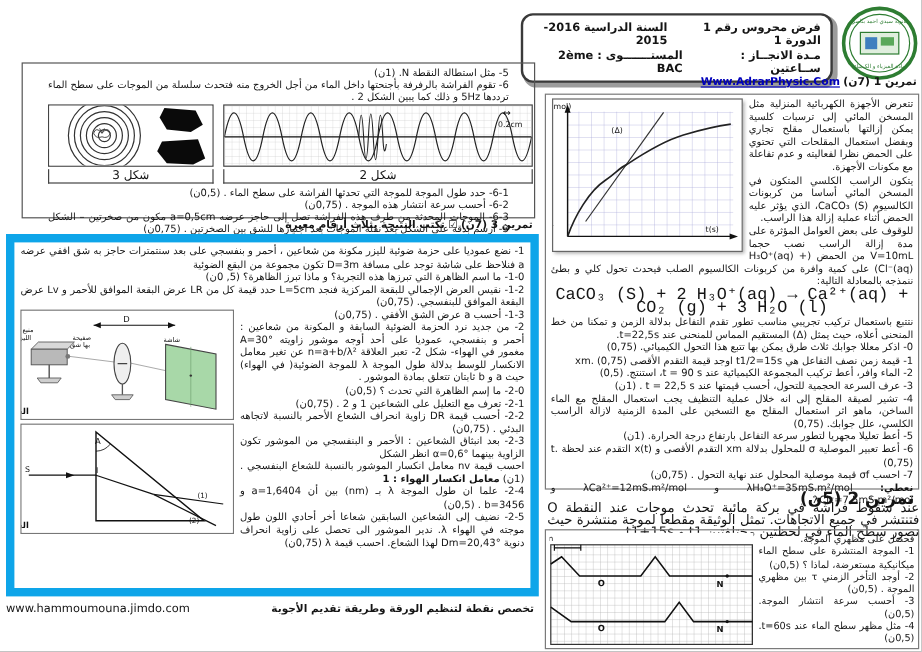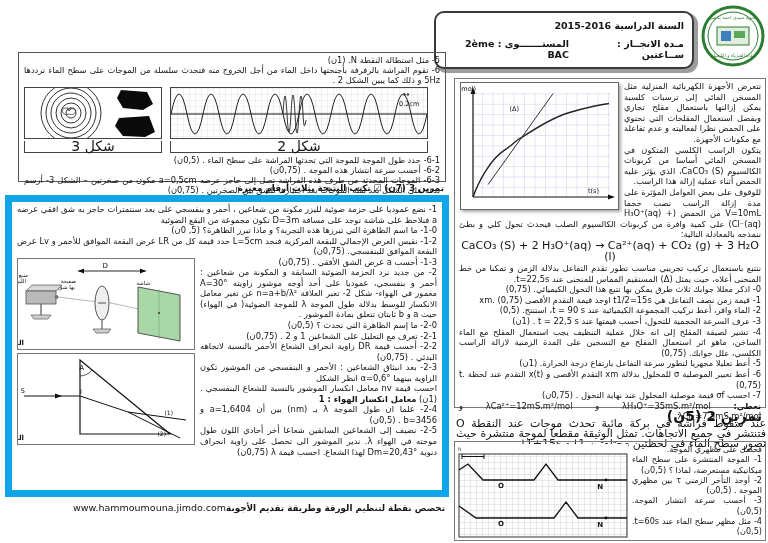--- a/index.html
+++ b/index.html
@@ -13,42 +13,42 @@
             direction:rtl;font-weight:bold;font-size:9.5px;padding:4px 8px;
             display:flex;flex-direction:column;justify-content:space-around;background:#fff;}
   .trow{display:flex;justify-content:space-between;gap:6px;}
   #ex1-head{position:absolute;right:4px;top:64px;width:312px;direction:rtl;font-size:9px;}
   #ex1-head a{color:#0000bb;font-weight:bold;text-decoration:underline;}
   
   #ex1-box{position:absolute;right:2px;top:78px;width:312px;height:330px;border:1px solid #7a7a7a;
            padding:2px 4px;direction:rtl;font-size:8.3px;line-height:10.6px;text-align:justify;box-sizing:border-box;}
   #chart-fig{float:left;width:157px;height:126px;border:1px solid #666;box-shadow:2px 2px 3px #aaa;
              margin:1px 0 3px 1px;margin-right:5px;background:#fff;}
-  .eq{direction:ltr;text-align:center;font-size:11px;margin:1px 0;}
+  .eq{direction:ltr;text-align:center;font-size:14px;margin:1px 0;font-family:Liberation Mono, monospace;}
   #ex2-title{position:absolute;right:6px;top:408px;direction:rtl;font-size:14px;}
   #ex2-intro{position:absolute;right:2px;top:419px;width:310px;direction:rtl;
              font-size:11px;line-height:10.2px;text-align:justify;}
   #ex2-box{position:absolute;right:2px;top:441px;width:312px;height:100px;border:1px solid #7a7a7a;
            padding:2px 3px;direction:rtl;font-size:8.1px;line-height:10.3px;overflow:hidden;
            text-align:justify;box-sizing:border-box;}
   #wave-fig{float:left;width:170px;height:94px;margin-right:4px;background:#fff;}
   
   #boxA{position:absolute;left:18px;top:52px;width:428px;height:130px;border:1px solid #555;
-        padding:2px 5px;direction:rtl;font-size:8.3px;line-height:10.2px;text-align:justify;box-sizing:border-box;}
+        padding:2px 21px;direction:rtl;font-size:8.3px;line-height:10.2px;text-align:justify;box-sizing:border-box;}
   .figrow{display:flex;gap:8px;margin:1px 0 2px 0;direction:ltr;}
   .figcell{border:1px solid #444;background:#fff;}
-  .figlabel{border:1px solid #444;border-top:none;text-align:center;font-size:14px;line-height:11px;}
+  .figlabel{border:1px solid #444;border-top:none;text-align:center;font-size:10px;line-height:11px;}
   #ex3-titleline{position:absolute;left:8px;top:183px;width:436px;direction:rtl;font-size:8.8px;}
   #boxB{position:absolute;left:5px;top:195px;width:444px;height:302px;border:7px solid #0ea5e9;
         padding:2px 5px;direction:rtl;font-size:8.35px;line-height:10.55px;text-align:justify;box-sizing:border-box;}
   .floatfig{float:left;width:176px;height:90px;border:1px solid #777;background:#fff;
             margin:1px 0 2px 0;margin-right:5px;}
   .clearl{clear:left;}
   #footer{position:absolute;left:5px;top:502px;width:440px;display:flex;
-          justify-content:flex-end;align-items:center;}
+          justify-content:space-between;align-items:center;}
   #footer .url{font-size:9.5px;direction:ltr;}
   #footer .note{font-size:8.8px;font-weight:bold;direction:rtl;}
   .q{margin:0;}
   svg text{font-family:"DejaVu Sans",sans-serif;}
 </style>
 </head>
 <body>
 
 <div class="page">
 
@@ -57,28 +57,33 @@
     <ellipse cx="32" cy="31" rx="25" ry="24" fill="#ffffff" stroke="#2e7d32" stroke-width="1"></ellipse>
     <rect x="16" y="22" width="32" height="18" fill="#dfeedd" stroke="#2e7d32" stroke-width="1"></rect>
     <rect x="20" y="26" width="10" height="10" fill="#3f7fbf"></rect>
     <rect x="33" y="26" width="11" height="7" fill="#5aa85a"></rect>
     <text x="32" y="14" text-anchor="middle" font-size="4.6" fill="#2e7d32">ثانوية سيدي احمد بناصر</text>
     <text x="32" y="52" text-anchor="middle" font-size="4.6" fill="#2e7d32">مادة الفيزياء و الكيمياء</text>
   </svg>
 
   <div id="titlebox">
     <div class="trow">
+      <span>فرض محروس رقم 1 الدورة 1</span>
       <span>السنة الدراسية 2016-2015</span>
     </div>
     <div class="trow">
       <span>مـدة الانجــاز : ســاعتين</span>
       <span>المستـــــــوى : 2ème BAC</span>
     </div>
   </div>
 
+  <div id="ex1-head">
+    <span class="b">تمرين 1 (7ن)</span>
+    <a href="#">Www.AdrarPhysic.Com</a>
+  </div>
 
   <div id="ex1-box">
 
     <svg id="chart-fig" viewBox="0 0 157 126">
       <defs>
         <pattern id="gch" width="10.5" height="10.4" patternUnits="userSpaceOnUse">
           <path d="M10.5 0H0V10.4" fill="none" stroke="#a9a9d8" stroke-width="0.6"></path>
         </pattern>
       </defs>
       <rect x="12" y="10" width="138" height="104" fill="url(#gch)"></rect>

